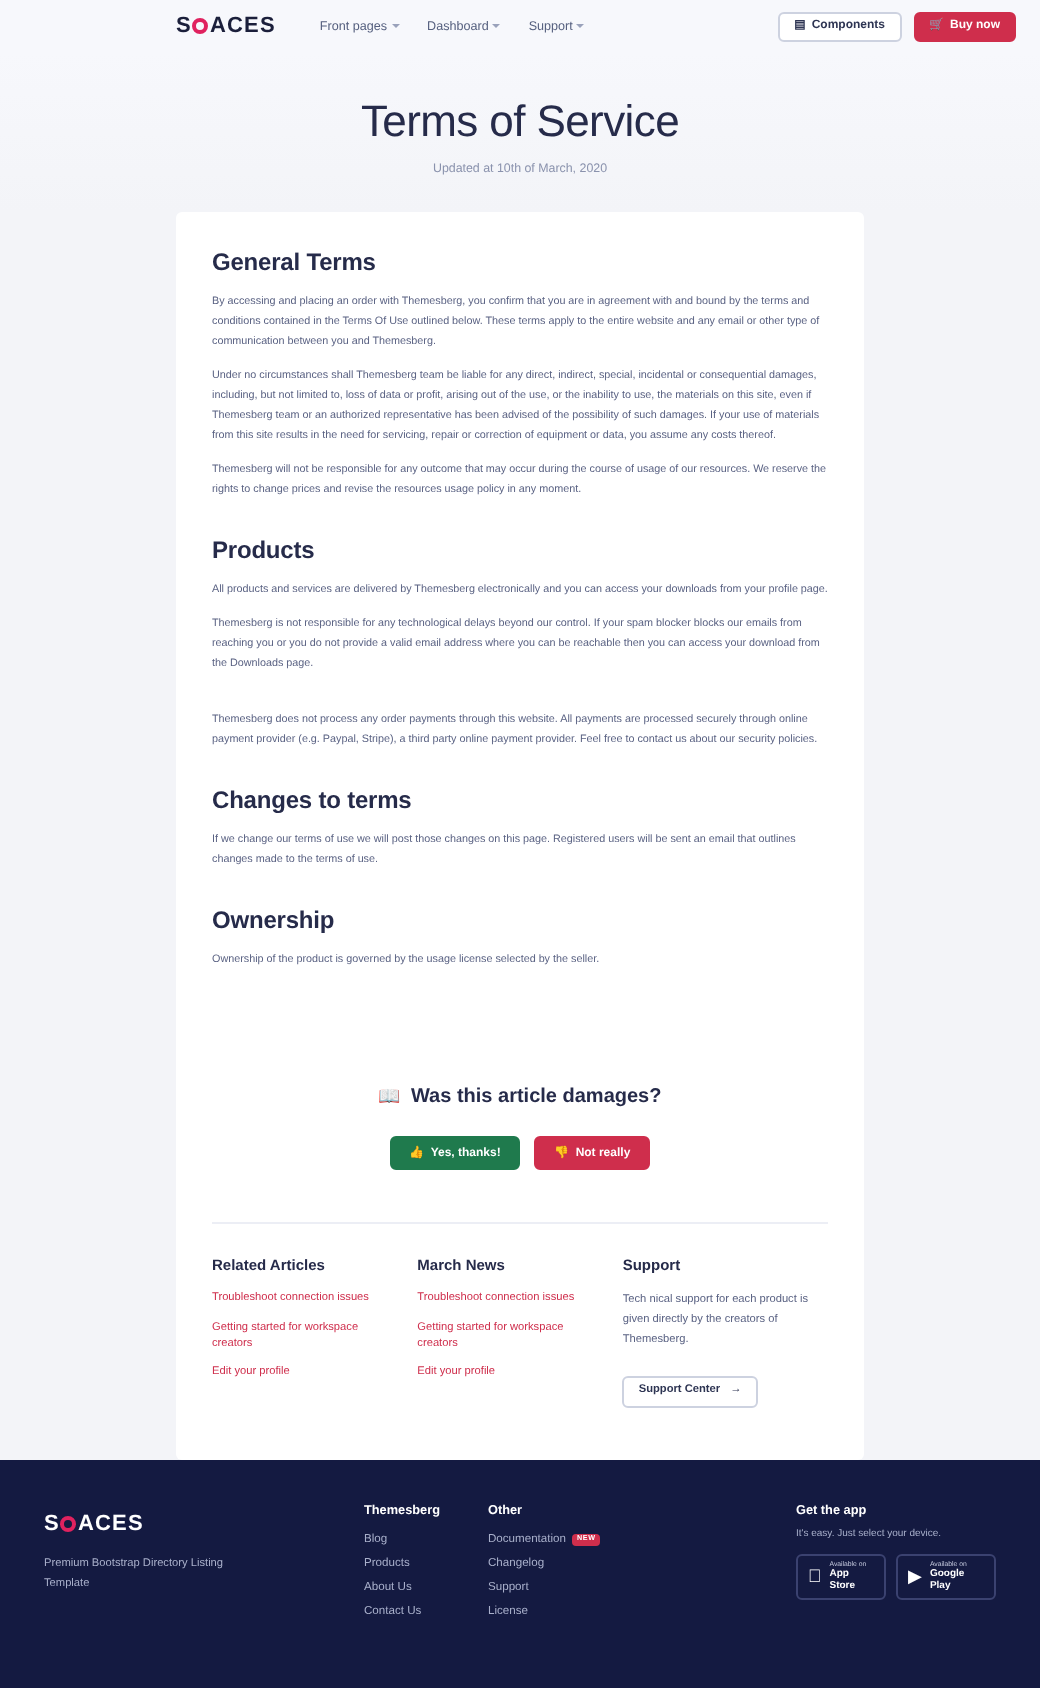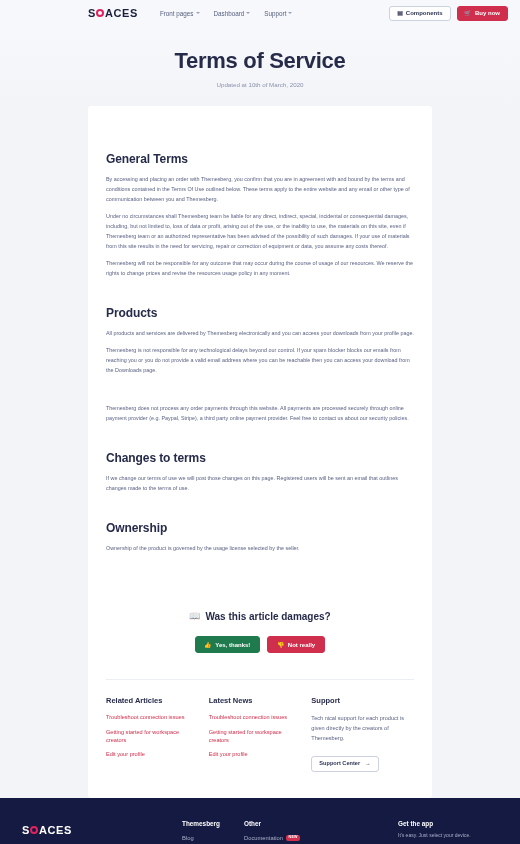--- a/index.html
+++ b/index.html
@@ -92,39 +92,39 @@
   .mini-ico { font-size: 6px; line-height: 1; }
 
   
   .hero {
     text-align: center;
     padding: 22px 0 18px;
     background: linear-gradient(180deg,#f7f8fc 0%, #f3f4f8 100%);
   }
   .hero h1 {
     font-size: 22px;
-    font-weight: 700;
+    font-weight: 400;
     letter-spacing: -0.3px;
     color: #262b4a;
   }
   .hero .updated {
     margin-top: 7px;
     font-size: 6.2px;
     color: #8a92ad;
   }
 
   
   .card {
     width: 344px;
     margin: 0 auto;
     background: #fff;
     border-radius: 3px;
     padding: 18px 18px 0;
   }
-  .sec { margin-bottom: 18px; margin-top: 28px; }
+  .sec { margin-bottom: 18px; }
   .sec h2 {
     font-size: 12px;
     font-weight: 700;
     color: #262b4a;
     margin-bottom: 8px;
     letter-spacing: -0.1px;
   }
   .sec p {
     font-size: 5.4px;
     line-height: 1.85;
@@ -409,21 +409,21 @@
     <div class="link-cols">
 
       <div class="lcol">
         <h3>Related Articles</h3>
         <a href="#">Troubleshoot connection issues</a>
         <a href="#">Getting started for workspace creators</a>
         <a href="#">Edit your profile</a>
       </div>
 
       <div class="lcol">
-        <h3>Latest News</h3>
+        <h3>March News</h3>
         <a href="#">Troubleshoot connection issues</a>
         <a href="#">Getting started for workspace creators</a>
         <a href="#">Edit your profile</a>
       </div>
 
       <div class="lcol">
         <h3>Support</h3>
         <div class="sup-txt">Tech nical support for each product is given directly by the creators of Themesberg.</div>
         <span class="btn-support">
           <span>Support Center</span>

